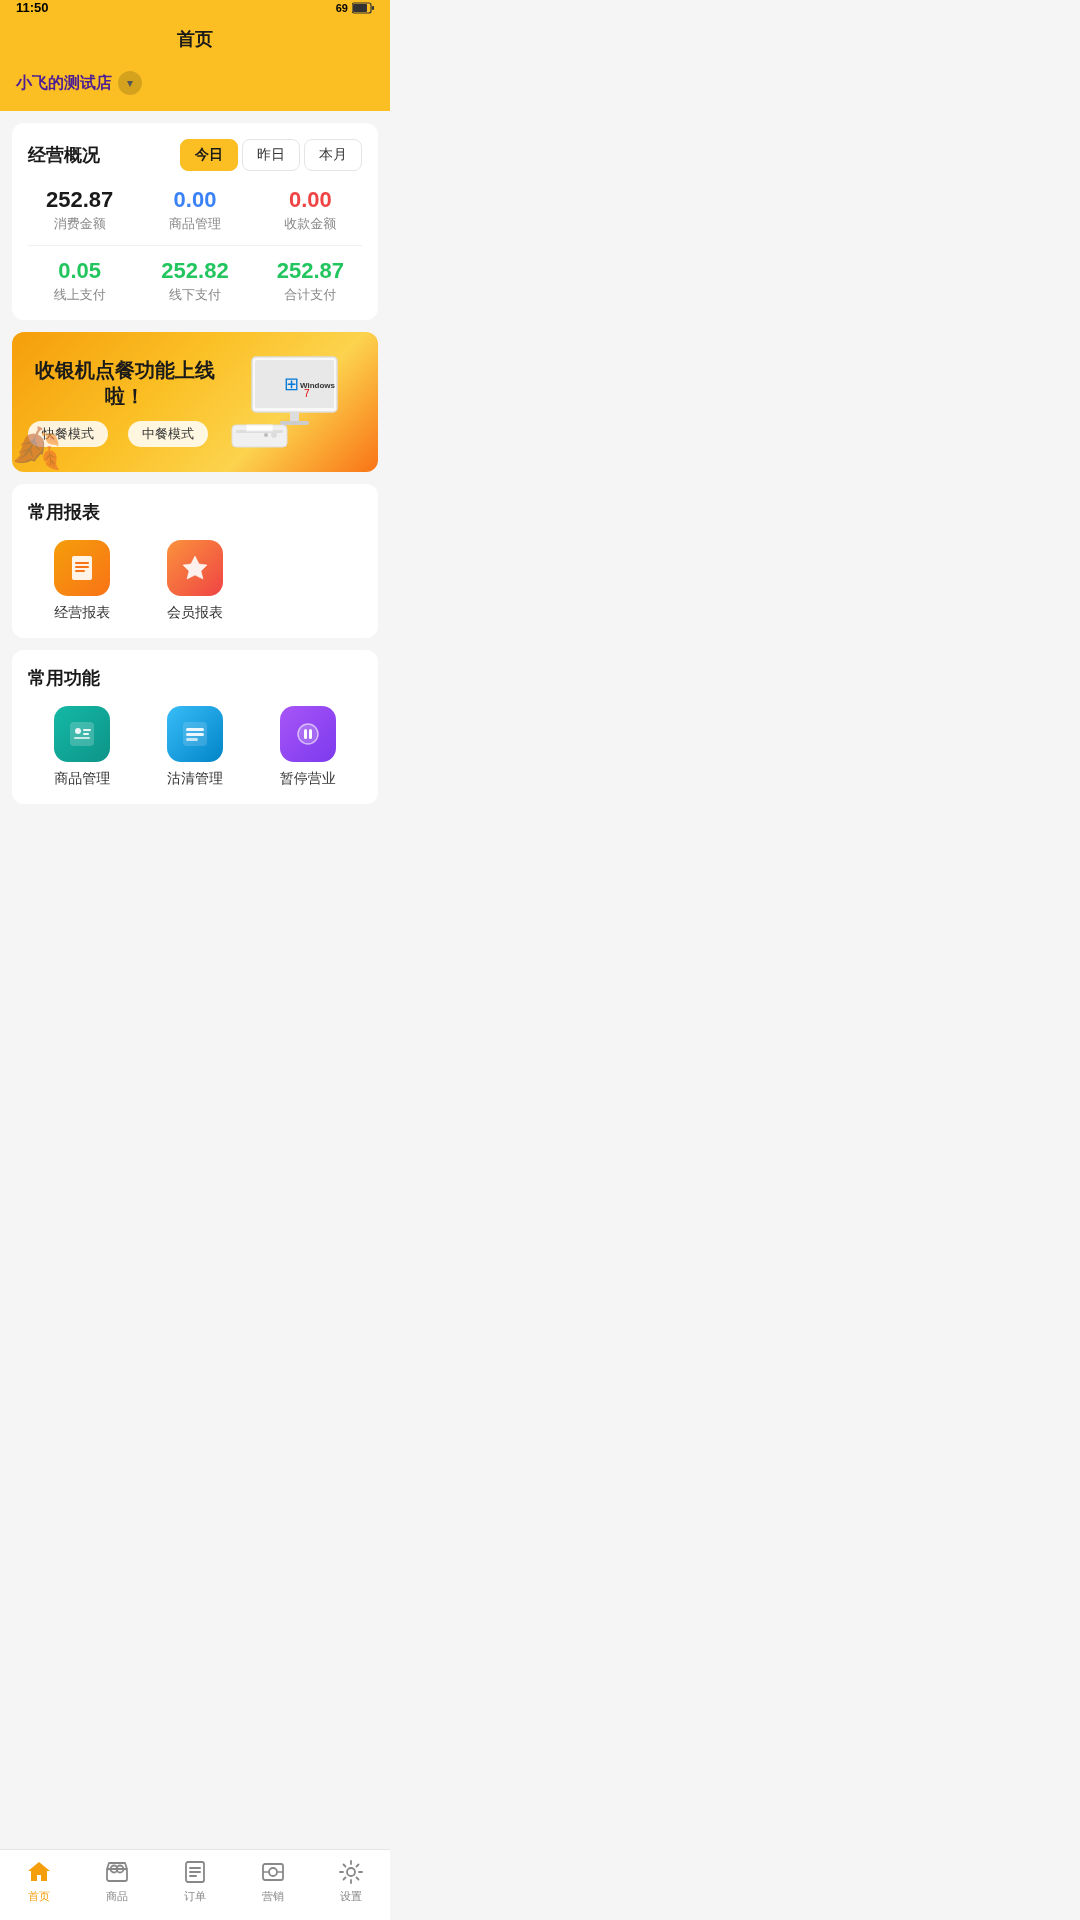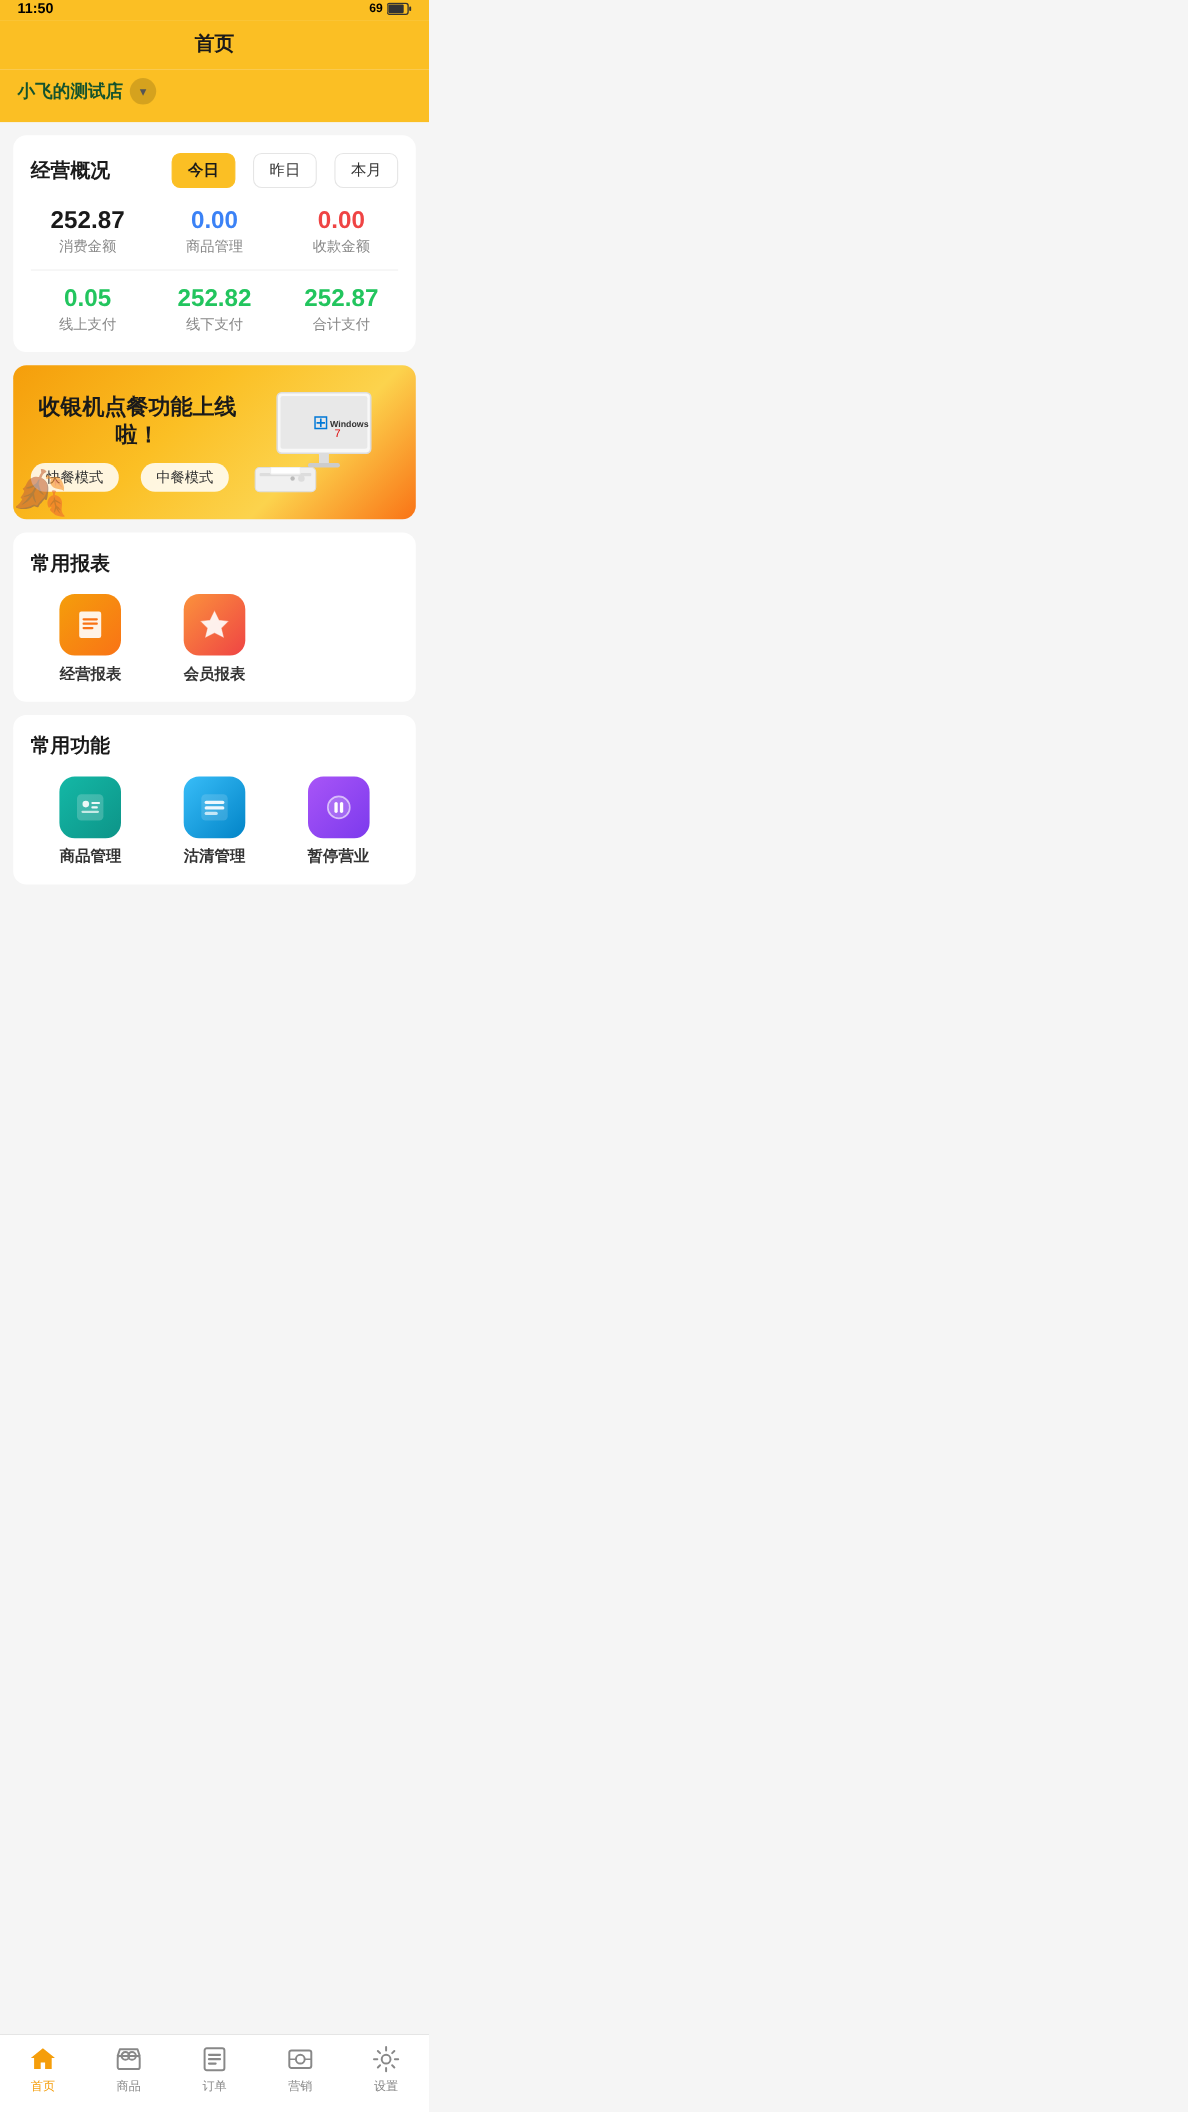--- a/index.html
+++ b/index.html
@@ -43,21 +43,21 @@
     
     .store-selector {
       background: #fbbf24;
       padding: 8px 16px 16px;
       display: flex;
       align-items: center;
     }
     .store-name {
       font-size: 16px;
       font-weight: 600;
-      color: #14532d;
+      color: #4c1d95;
       margin-right: 6px;
       font-family: Liberation Mono, monospace;
     }
     .chevron-down {
       width: 24px;
       height: 24px;
       background: rgba(0,0,0,0.15);
       border-radius: 50%;
       display: flex;
       align-items: center;
@@ -86,21 +86,21 @@
       align-items: center;
       margin-bottom: 16px;
     }
     .card-title {
       font-size: 18px;
       font-weight: 700;
       color: #1a1a1a;
     }
     .tab-group {
       display: flex;
-      gap: 16px;
+      gap: 4px;
     }
     .tab-btn {
       padding: 6px 14px;
       border-radius: 8px;
       border: 1px solid #e5e5e5;
       font-size: 14px;
       background: white;
       color: #333;
       cursor: pointer;
     }
@@ -186,21 +186,20 @@
       font-size: 18px;
       font-weight: 700;
       color: #1a1a1a;
       margin-bottom: 16px;
     }
 
     .icon-grid {
       display: grid;
       grid-template-columns: 1fr 1fr 1fr;
       gap: 4px;
-      font-weight: bold;
     }
     .icon-item {
       display: flex;
       flex-direction: column;
       align-items: center;
       gap: 8px;
       cursor: pointer;
     }
     .icon-box {
       width: 56px;

